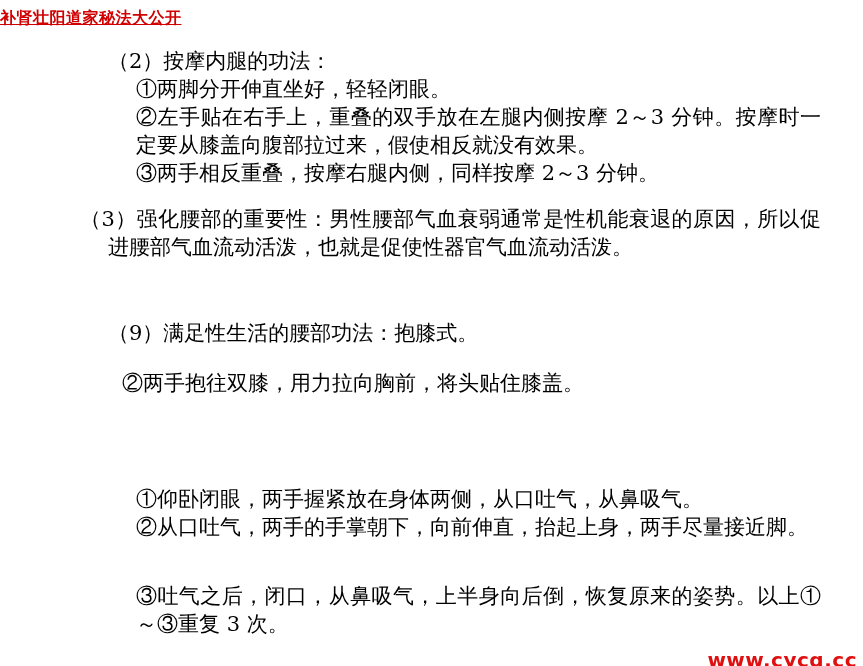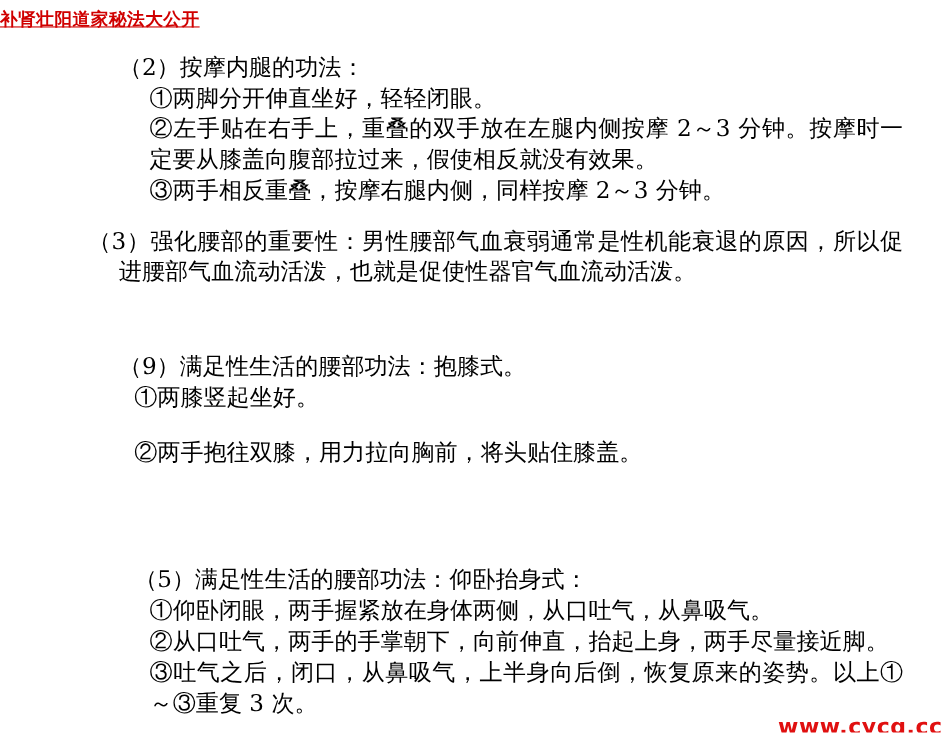--- a/index.html
+++ b/index.html
@@ -77,28 +77,26 @@
   <div class="spacer-sm"></div>
 
   <div class="body-text">
     <p class="para" style="padding-left:68px;text-indent:-28px;">（3）强化腰部的重要性：男性腰部气血衰弱通常是性机能衰退的原因，所以促进腰部气血流动活泼，也就是促使性器官气血流动活泼。</p>
   </div>
 
   <div class="spacer-lg"></div>
 
   <div class="body-text">
     <p class="para ind-1">（9）满足性生活的腰部功法：抱膝式。</p>
-    <p class="para" style="padding-left:82px;">①两膝竖起坐好。</p>
     <p class="para" style="padding-left:82px;margin-top:22px;">②两手抱往双膝，用力拉向胸前，将头贴住膝盖。</p>
   </div>
 
   <div class="spacer-lg"></div>
   <div class="spacer-md"></div>
 
   <div class="body-text">
-    <p class="para" style="padding-left:82px;">（5）满足性生活的腰部功法：仰卧抬身式：</p>
     <p class="para" style="padding-left:96px;">①仰卧闭眼，两手握紧放在身体两侧，从口吐气，从鼻吸气。</p>
     <p class="para" style="padding-left:96px;text-indent:0;">②从口吐气，两手的手掌朝下，向前伸直，抬起上身，两手尽量接近脚。</p>
-    <p class="para" style="padding-left:96px;text-indent:0;">③吐气之后，闭口，从鼻吸气，上半身向后倒，恢复原来的姿势。以上①～③重复 3 次。</p>
+    <p class="para" style="padding-left:96px;text-indent:0;margin-top:41px;">③吐气之后，闭口，从鼻吸气，上半身向后倒，恢复原来的姿势。以上①～③重复 3 次。</p>
   </div>
 
   <div class="watermark">www.cycq.cc</div>
 </div>
 
 </body></html>

